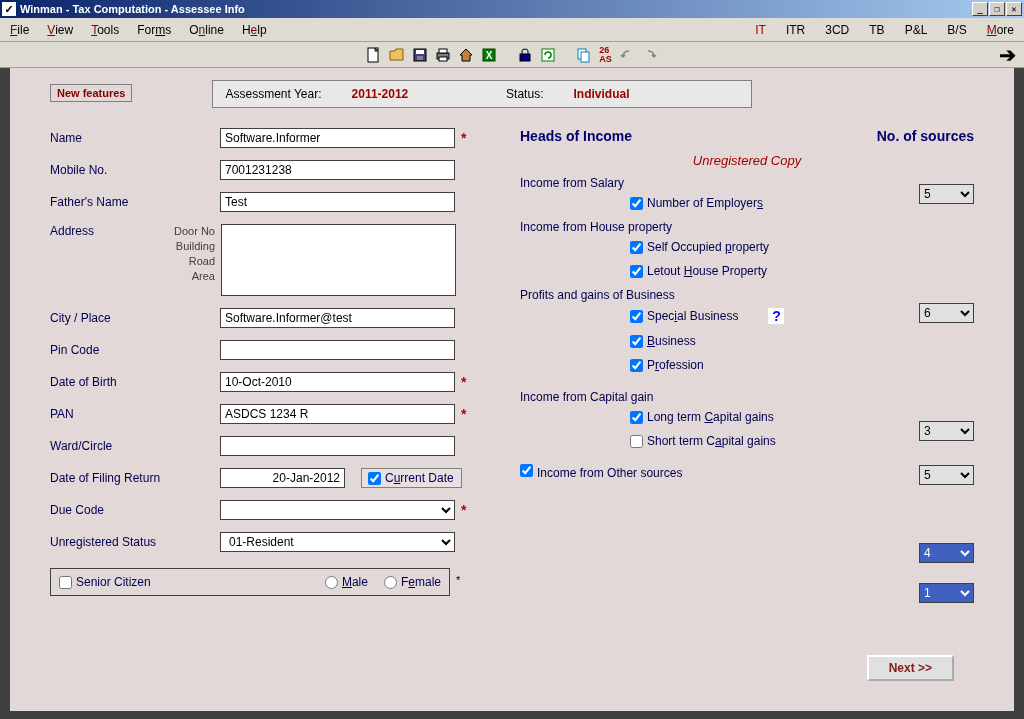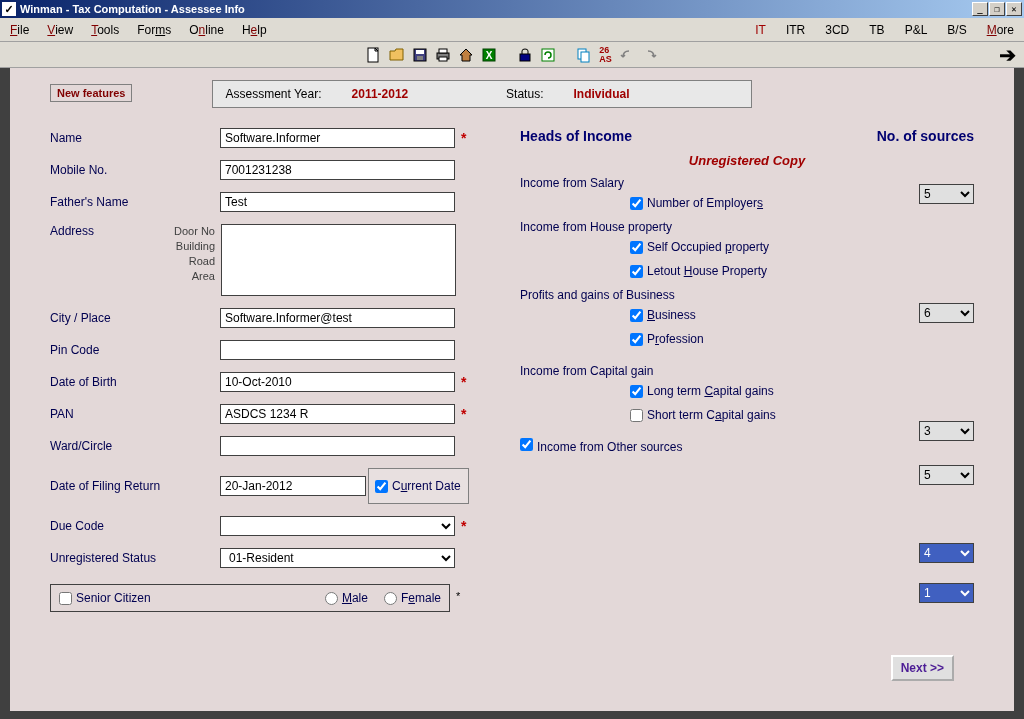--- a/index.html
+++ b/index.html
@@ -132,29 +132,29 @@
   margin-left: -60px;
   margin-right: 6px;
   line-height: 1.35;
 }
 .addr-row textarea {
   width: 235px; height: 72px;
   font-family: inherit; font-size: 12px;
   border: 1px solid #404040;
   resize: none;
 }
-.filing-row .field-short { width: 146px; }
+.filing-row .field-short { width: 125px; text-align: right; }
 .filing-row .chk-row {
   display: inline-flex; align-items: center;
   border: 1px solid #808080;
   padding: 1px 6px;
   background: #e8e0e0;
-  margin-left: 2px;
+  margin-left: 16px;
   width: 101px;
-  height: 36px;
+  height: 20px;
 }
 .chk { width: 13px; height: 13px; margin-right: 4px;}
 .bottom-box {
   border: 1px solid #404040;
   padding: 6px 8px;
   display: flex;
   align-items: center;
   width: 400px;
   margin-top: 4px;
 }
@@ -162,21 +162,21 @@
 .bottom-box .gender { margin-left: auto; display: flex; gap: 16px;}
 .radio { width: 13px; height: 13px; margin-right: 4px;}
 .right-head {
   display: flex;
   font-weight: bold;
   color: #000070;
   font-size: 14px;
   margin-bottom: 9px;
 }
 .right-head .h1 { flex:1; }
-.unreg { color: #a00000; font-style: italic; font-weight: bold; font-size: 13px; text-align: center; margin-bottom: 6px;}
+.unreg { color: #a00000; font-style: italic; font-weight: normal; font-size: 13px; text-align: center; margin-bottom: 6px;}
 .section-hd { color: #000050; font-size: 12px; margin: 8px 0 6px 0;}
 .chk-line {
   display: flex; align-items: center;
   margin-left: 110px;
   margin-bottom: 10px;
   font-size: 12px;
   color: #000050;
 }
 .chk-line label { display:flex; align-items:center;}
 .chk-line .u { text-decoration: underline; }
@@ -191,24 +191,24 @@
   margin-left: 30px;
   background:#fff;
   align-items:center; justify-content:center;
 }
 .next-btn {
   position: absolute;
   right: 60px;
   bottom: 30px;
   background: #e0e0e0;
   border: 2px outset #fff;
-  padding: 4px 8px;
+  padding: 4px 20px;
   font-size: 12px;
   font-weight: bold;
-  color: #4c1d95;
+  color: #7f1d1d;
 }
 .chk-standalone { display:flex; align-items:center; font-size:12px; color:#000050; margin-top: 8px;}
 </style>
 </head>
 <body>
 
 <div class="titlebar">
   <span class="icon">✓</span>
   <span class="title">Winman - Tax Computation - Assessee Info</span>
   <div class="winbtns">
@@ -441,20 +441,27 @@
             <input type="checkbox" class="chk" checked="" style="">
             <span>Letout <span class="u">H</span>ouse Property</span>
           </label>
       </div>
       <div class="num-sel" style="top:175px;right:0"><select><option>6</option></select></div>
 
       <div class="section-hd">Profits and gains of Business</div>
       <div class="chk-line">
         <label>
             <input type="checkbox" class="chk" checked="" style="">
+            <span>Spec<span class="u">i</span>al Business</span>
+          </label>
+        <span class="help-icon">?</span>
+      </div>
+      <div class="chk-line">
+        <label>
+            <input type="checkbox" class="chk" checked="" style="">
             <span><span class="u">B</span>usiness</span>
           </label>
       </div>
       <div class="num-sel" style="top:293px;right:0"><select><option>3</option></select></div>
       <div class="chk-line">
         <label>
             <input type="checkbox" class="chk" checked="" style="">
             <span>P<span class="u">r</span>ofession</span>
           </label>
       </div>

